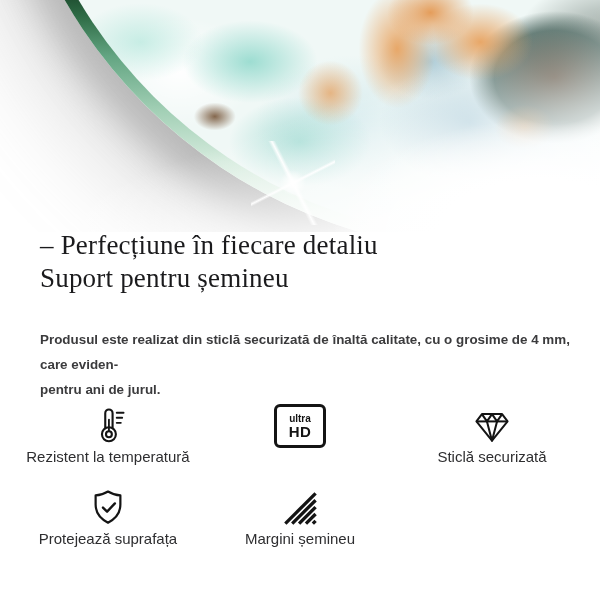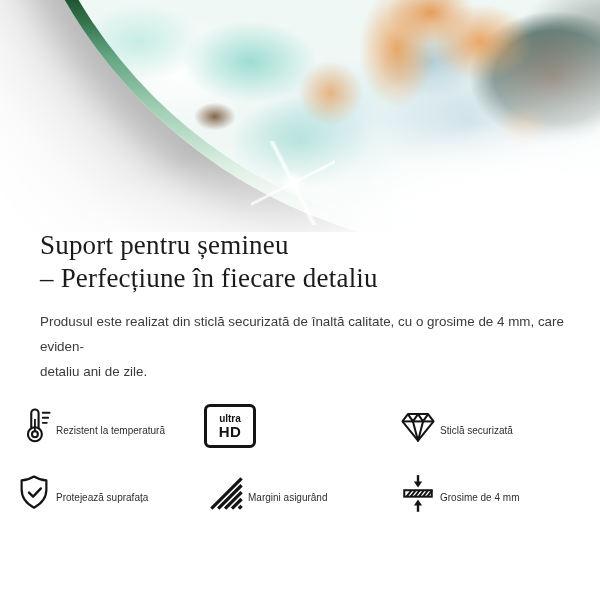--- a/index.html
+++ b/index.html
@@ -39,54 +39,54 @@
     background:
       radial-gradient(circle at 50% 50%, rgba(255,255,255,1) 2%, rgba(255,255,255,.75) 8%, rgba(255,255,255,0) 22%),
       linear-gradient(63deg, rgba(255,255,255,0) 47%, rgba(255,255,255,.95) 50%, rgba(255,255,255,0) 53%),
       linear-gradient(-27deg, rgba(255,255,255,0) 48%, rgba(255,255,255,.95) 50%, rgba(255,255,255,0) 52%);}
 
   
   .content{position:absolute;left:40px;top:229px;width:548px;}
   .title{margin:0;font-family:"Liberation Serif","DejaVu Serif",serif;font-weight:400;
     font-size:27px;line-height:33px;color:var(--text_dark,#1b1b1d);letter-spacing:.2px;}
   .title span{display:block;}
-  .desc{margin-top:14px;font-size:13.4px;line-height:25px;color:var(--text_body,#3b3b3d);}
+  .desc{margin-top:32px;font-size:13.4px;line-height:25px;color:var(--text_body,#3b3b3d);font-weight:bold;}
 
   
   .features{position:absolute;left:12px;top:403px;width:576px;display:grid;
     grid-template-columns:repeat(3,1fr);row-gap:21px;}
-  .feature{display:flex;flex-direction:row;align-items:center;text-align:center;}
+  .feature{display:flex;flex-direction:column;align-items:center;text-align:center;}
   .icon-wrap{height:46px;display:flex;align-items:center;justify-content:center;color:var(--icon_black,#141414);}
-  .feature-label{margin-top:8px;font-size:10px;line-height:15px;color:var(--text_label,#2e2e30);}
+  .feature-label{font-size:15px;line-height:15px;color:var(--text_label,#2e2e30);}
   .ficon{display:block;}
   .uhd-box{width:46px;height:38px;border:3px solid var(--icon_black,#141414);border-radius:6px;
     display:flex;flex-direction:column;align-items:center;justify-content:center;color:var(--icon_black,#141414);}
   .uhd-top{font-size:10px;font-weight:700;line-height:10px;}
   .uhd-hd{font-size:15px;font-weight:700;line-height:15px;letter-spacing:.5px;}
 </style>
 </head>
 <body>
 
 <div class="page">
 
   <div class="hero">
     <div class="glass-edge"></div>
     <div class="marble"></div>
     <div class="hero-fade"></div>
     <div class="sparkle"></div>
   </div>
 
   <div class="content">
     <h1 class="title">
+      <span>– Perfecțiune în fiecare detaliu</span>
       <span>Suport pentru șemineu</span>
-      <span>– Perfecțiune în fiecare detaliu</span>
     </h1>
     <div class="desc">
       <div>Produsul este realizat din sticlă securizată de înaltă calitate, cu o grosime de 4 mm, care eviden-</div>
-      <div>detaliu ani de zile.</div>
+      <div>pentru ani de jurul.</div>
     </div>
   </div>
 
   <div class="features">
 
     <div class="feature">
       <div class="icon-wrap">
         <svg class="ficon" width="44" height="44" viewBox="0 0 48 48" fill="none" stroke="currentColor" stroke-width="2.3" stroke-linecap="round">
           <path d="M21 26.5 V10 a4 4 0 0 1 8 0 V26.5"></path>
           <circle cx="25" cy="33" r="7.6"></circle>
@@ -132,31 +132,18 @@
     <div class="feature">
       <div class="icon-wrap">
         <svg class="ficon" width="44" height="44" viewBox="0 0 48 48" fill="none" stroke="currentColor" stroke-width="3.6">
           <path d="M8 41 L41 8"></path>
           <path d="M15.5 41 L41 15.5"></path>
           <path d="M23 41 L41 23"></path>
           <path d="M30.5 41 L41 30.5"></path>
           <path d="M38 41 L41 38"></path>
         </svg>
       </div>
-      <div class="feature-label">Margini asigurând</div>
+      <div class="feature-label">Margini șemineu</div>
     </div>
 
-    <div class="feature">
-      <div class="icon-wrap">
-        <svg class="ficon" width="44" height="44" viewBox="0 0 48 48" fill="none" stroke="currentColor" stroke-width="2.2">
-          <line x1="24" y1="4.5" x2="24" y2="12" stroke-width="2.6"></line>
-          <polygon points="19.5,11.5 28.5,11.5 24,18" fill="currentColor" stroke="none"></polygon>
-          <rect x="9" y="21" width="30" height="7"></rect>
-          <path d="M11.5 28 L17 21 M16 28 L21.5 21 M20.5 28 L26 21 M25 28 L30.5 21 M29.5 28 L35 21 M34 28 L39.5 21"></path>
-          <polygon points="19.5,37.5 28.5,37.5 24,31" fill="currentColor" stroke="none"></polygon>
-          <line x1="24" y1="37" x2="24" y2="44.5" stroke-width="2.6"></line>
-        </svg>
-      </div>
-      <div class="feature-label">Grosime de 4 mm</div>
-    </div>
 
   </div>
 </div>
 
 </body></html>

